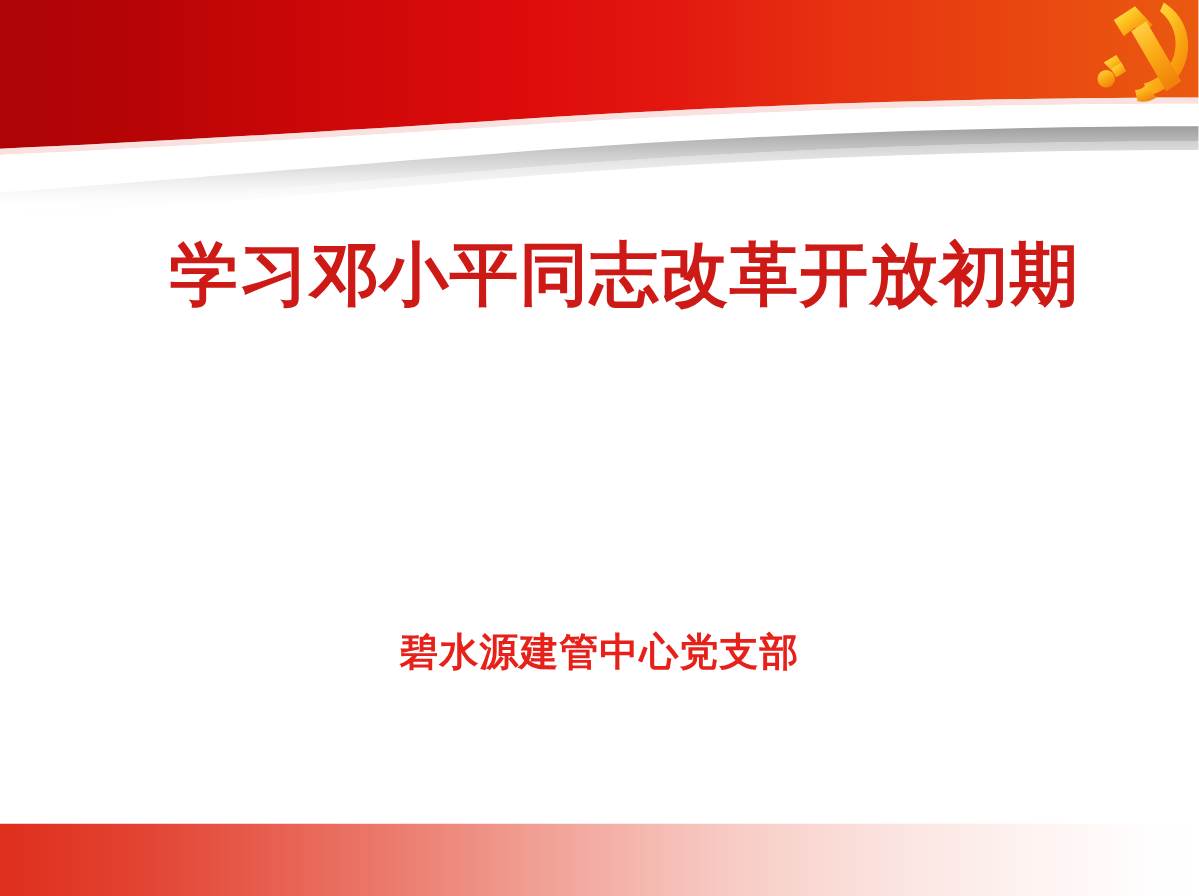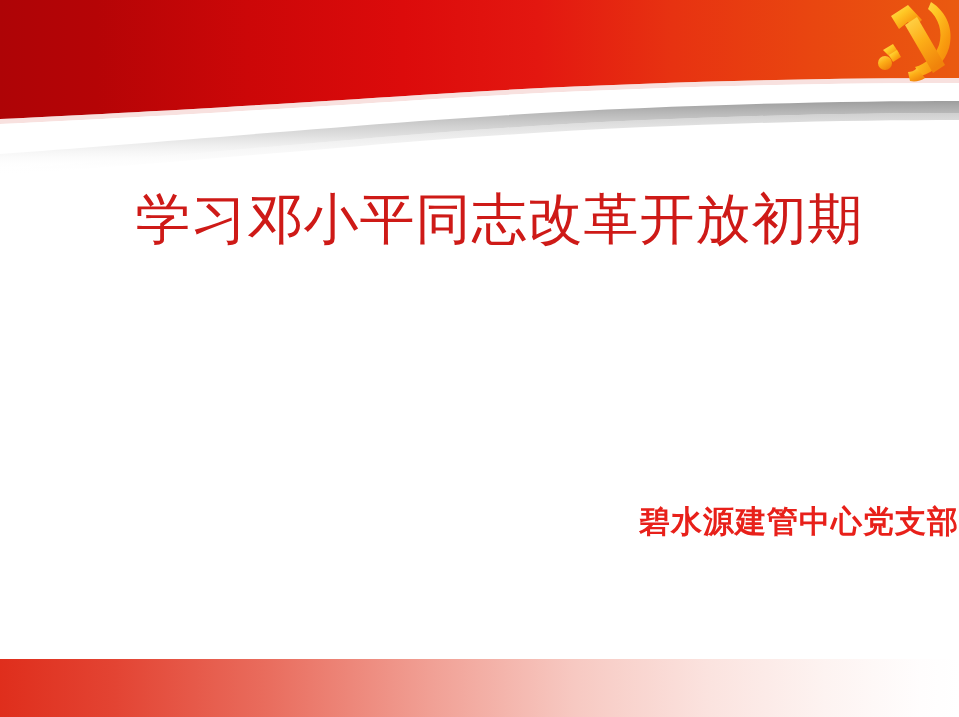--- a/index.html
+++ b/index.html
@@ -54,36 +54,36 @@
   .title-block {
     position: absolute;
     left: 0;
     top: 186px;
     width: 959px;
     text-align: center;
   }
   .title-line {
     display: block;
     font-family: "Liberation Serif", "DejaVu Serif", serif;
-    font-weight: normal;
+    font-weight: bold;
     font-size: 55px;
     line-height: 68px;
     letter-spacing: 1px;
     color: #CE1A17;
     white-space: nowrap;
     margin-left: 40px;
   }
 
   
   .subtitle-block {
     position: absolute;
     left: 0;
     top: 503px;
     width: 959px;
-    text-align: right;
+    text-align: center;
   }
   .subtitle-line {
     display: block;
     font-family: "Liberation Serif", "DejaVu Serif", serif;
     font-weight: bold;
     font-size: 31px;
     line-height: 38px;
     letter-spacing: 1px;
     color: #E8201A;
     white-space: nowrap;

